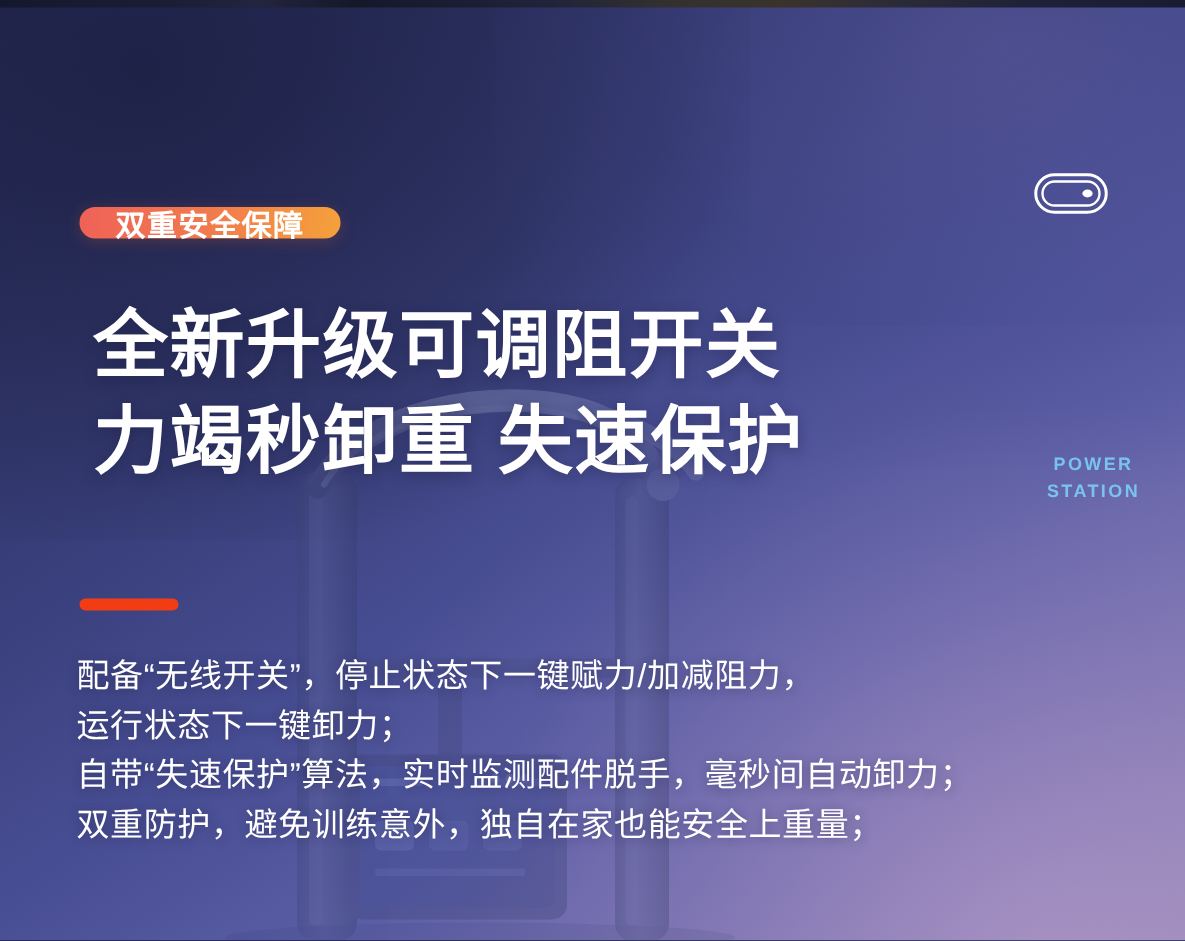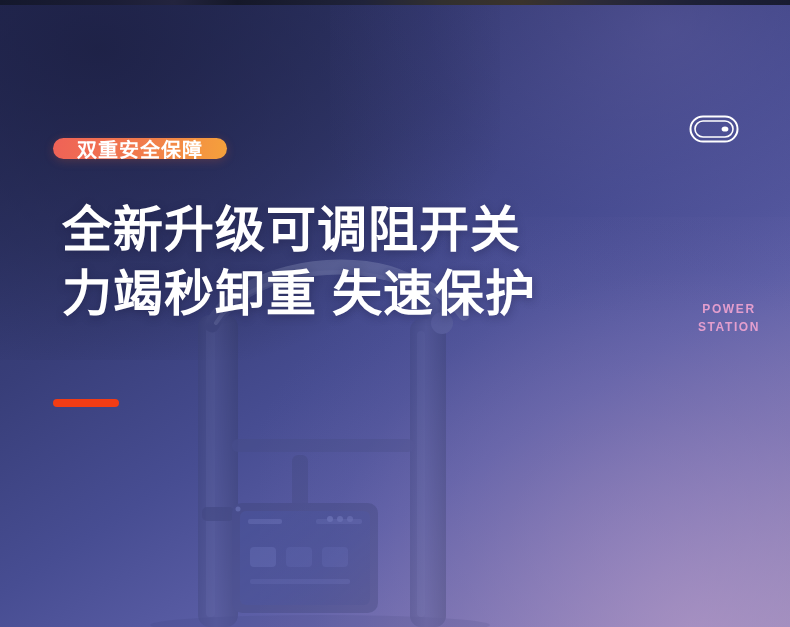--- a/index.html
+++ b/index.html
@@ -136,21 +136,21 @@
   }
   .headline .hl-line { display: block; margin-left: 12px; }
 
   
   .powermark {
     position: absolute;
     left: 683px;
     top: 300px;
     width: 92px;
     text-align: center;
-    color: #f9a8d4;
+    color: #7dd3fc;
     font-size: 12px;
     font-weight: 700;
     letter-spacing: 1.6px;
     line-height: 18px;
     opacity: 0.86;
   }
   .powermark span { display: block; }
 
   
   .divider {
@@ -263,14 +263,20 @@
     <span class="hl-line">力竭秒卸重 失速保护</span>
   </div>
 
   <div class="powermark">
     <span>POWER</span>
     <span>STATION</span>
   </div>
 
   <div class="divider"></div>
 
+  <div class="body-copy">
+    <span class="bc-line">配备“无线开关”，停止状态下一键赋力/加减阻力，</span>
+    <span class="bc-line">运行状态下一键卸力；</span>
+    <span class="bc-line">自带“失速保护”算法，实时监测配件脱手，毫秒间自动卸力；</span>
+    <span class="bc-line">双重防护，避免训练意外，独自在家也能安全上重量；</span>
+  </div>
 
 </div>
 
 </body></html>

